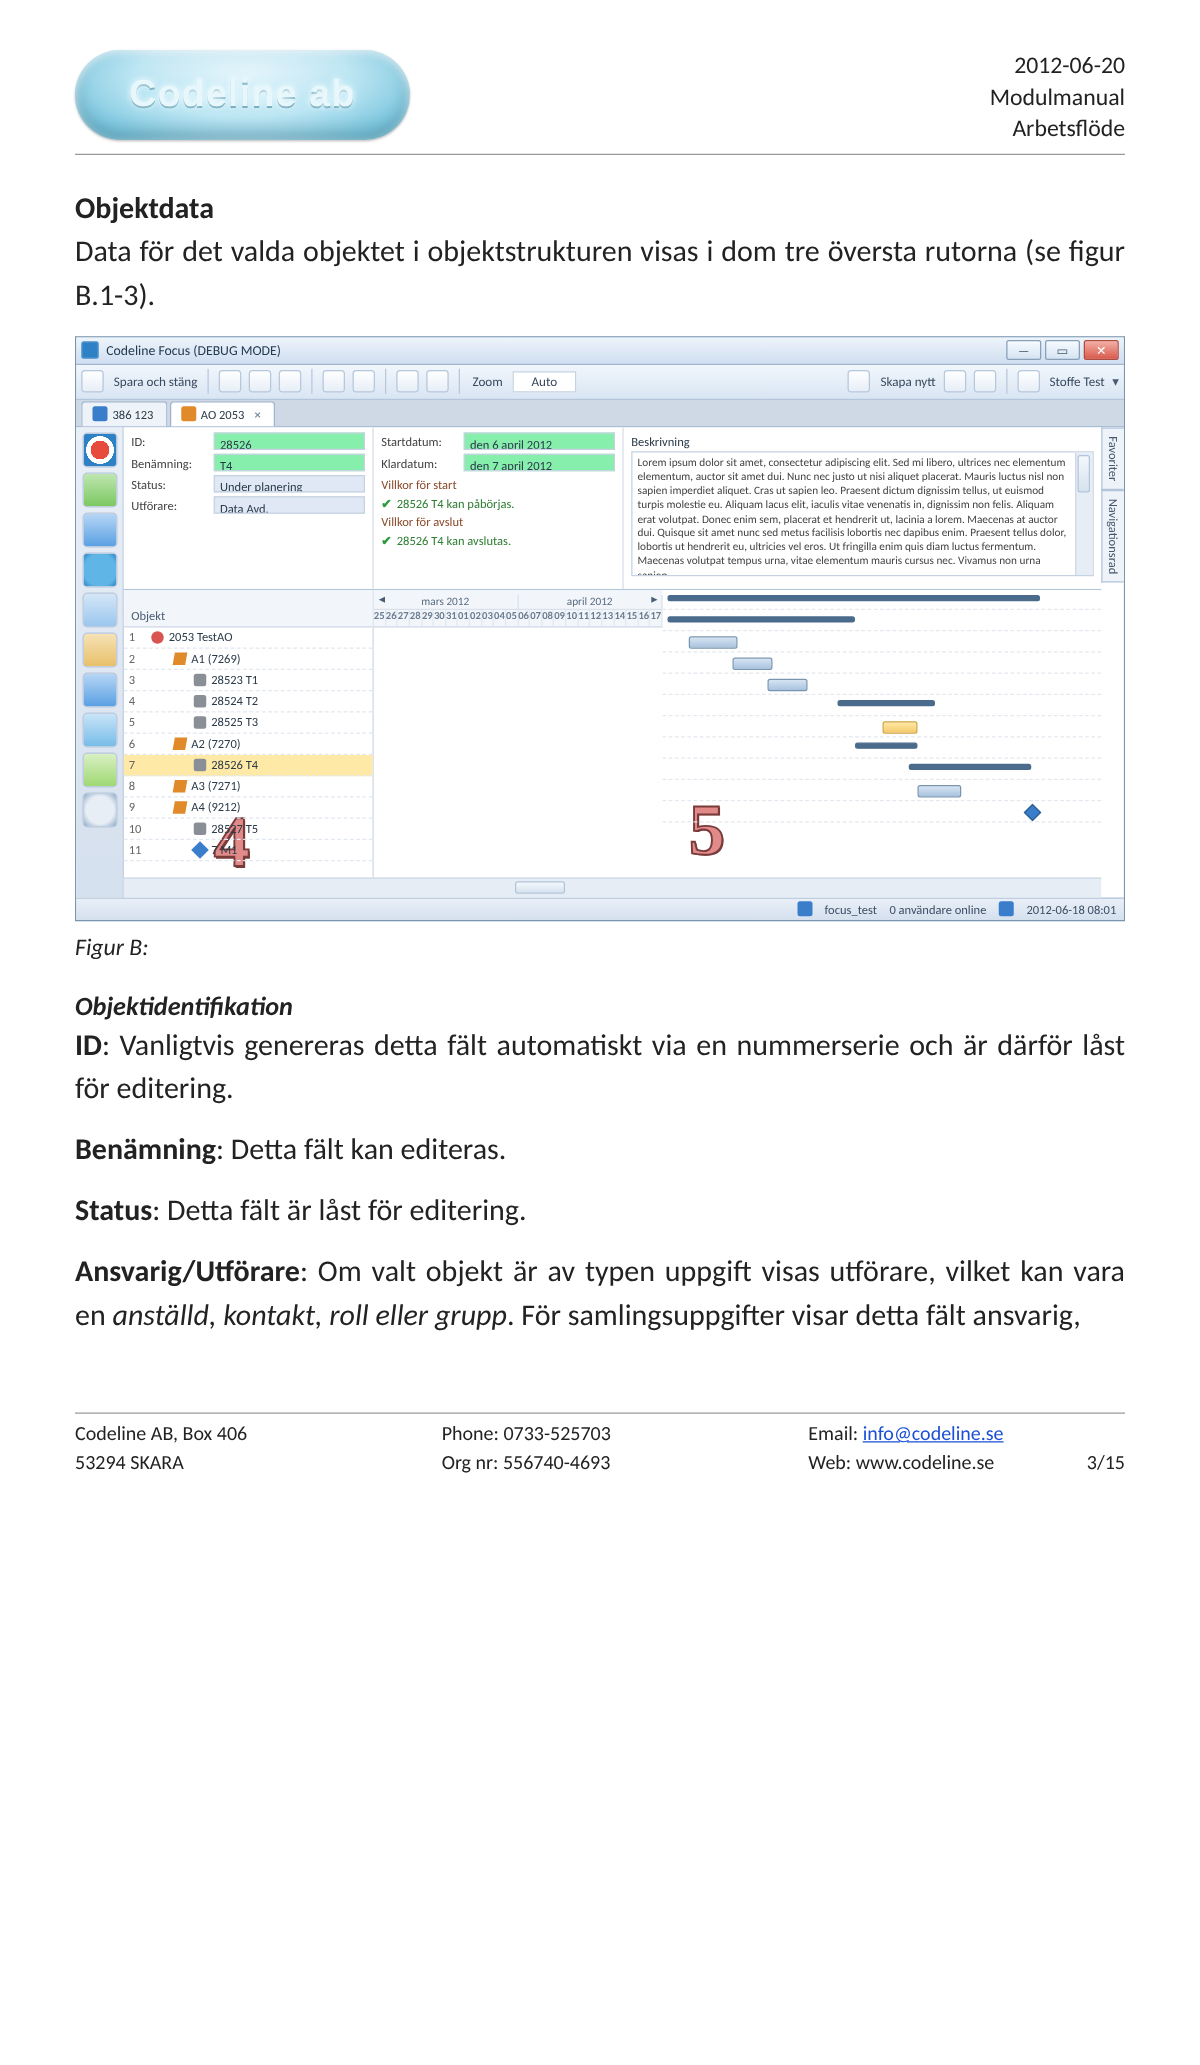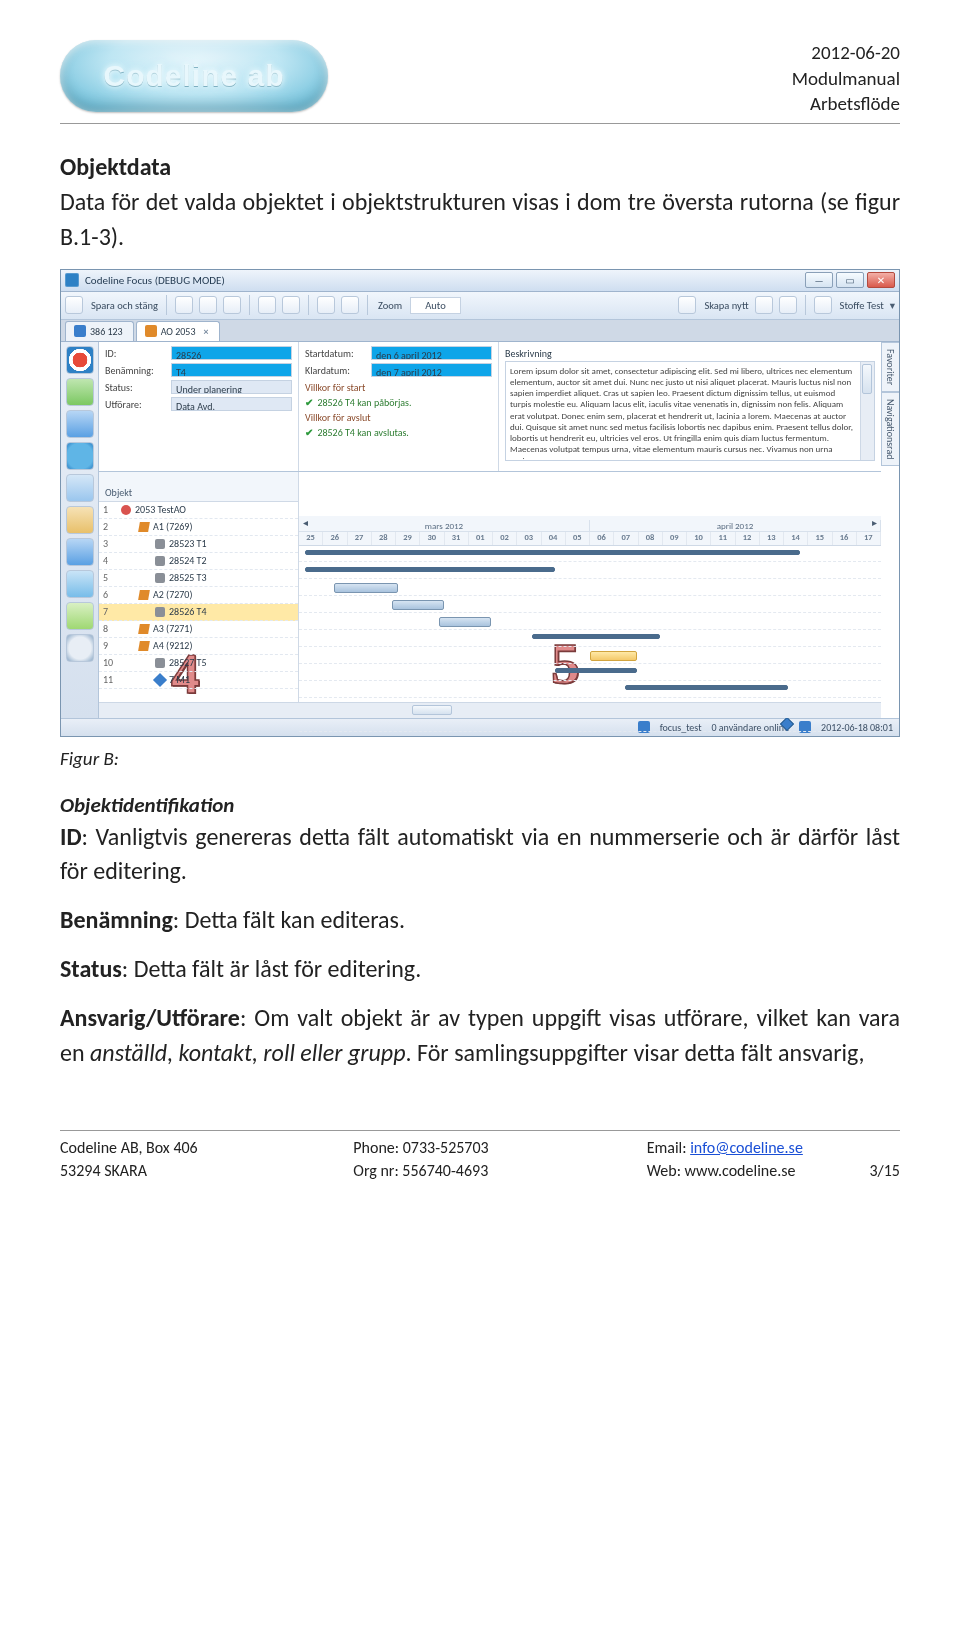--- a/index.html
+++ b/index.html
@@ -145,21 +145,21 @@
   .rtab{writing-mode:vertical-rl;font-size:10px;background:#eef3f9;border:1px solid #b3c5da;border-right:none;padding:6px 2px;color:#45586d;}
 
   .panels{display:flex;height:130px;border-bottom:1px solid #b3c5da;margin-right:18px;}
   .panel{border-right:1px solid #cfd9e6;padding:4px 6px;font-size:10px;line-height:1.5;background:#fff;}
   .panel:last-child{border-right:none;}
   .p1{width:200px;}
   .p2{width:200px;}
   .p3{flex:1;}
   .fld{display:flex;align-items:center;margin-bottom:2px;}
   .fld label{width:66px;color:#444;}
-  .fld .val{flex:1;border:1px solid #c5d2e2;background:#0ea5e9;padding:1px 4px;height:14px;overflow:hidden;white-space:nowrap;}
+  .fld .val{flex:1;border:1px solid #c5d2e2;background:#86efac;padding:1px 4px;height:14px;overflow:hidden;white-space:nowrap;}
   .fld .val.blue{background:#dfe8f4;}
   .cond{color:#2e7d32;display:flex;align-items:center;gap:4px;}
   .tick{color:#2e9a3d;font-weight:bold;}
   .desc-box{border:1px solid #c5d2e2;height:100px;padding:3px 18px 3px 4px;font-size:9px;line-height:1.25;color:#444;overflow:hidden;position:relative;}
   .desc-scroll{position:absolute;right:0;top:0;bottom:0;width:14px;background:#e7edf5;border-left:1px solid #cdd8e6;}
   .desc-thumb{position:absolute;right:2px;top:2px;width:10px;height:30px;border:1px solid #b3c5da;border-radius:2px;background:linear-gradient(#f4f8fc,#d6e2ef);}
 
   .ganttwrap{display:flex;height:230px;margin-right:18px;}
   .treecol{width:200px;border-right:1px solid #cfd9e6;display:flex;flex-direction:column;}
   .tree-hdr{height:30px;border-bottom:1px solid #cfd9e6;background:#f2f6fb;display:flex;align-items:flex-end;padding:0 6px 2px 6px;font-size:10px;color:#4a5d72;}
@@ -169,21 +169,21 @@
   .trow .num{width:22px;text-align:left;color:#666;padding-left:4px;}
   .trow .item{display:flex;align-items:center;gap:4px;}
   .ico-s{width:10px;height:10px;display:inline-block;}
   .ico-red{background:#d9534f;border-radius:50%;}
   .ico-flag{background:#e08a2a;transform:skewX(-10deg);}
   .ico-gear{background:#8a8f97;border-radius:2px;}
   .ico-dia{background:#3a7ecb;transform:rotate(45deg);}
   .indent1{padding-left:18px;text-align:center;}
   .indent2{padding-left:34px;}
 
-  .ganttcol{flex:1;display:flex;flex-direction:column;position:relative;margin-top:44px;}
+  .ganttcol{flex:1;display:flex;position:relative;}
   .time-hdr{height:30px;border-bottom:1px solid #cfd9e6;display:flex;flex-direction:column;font-size:9px;background:#f2f6fb;}
   .months{flex:1;display:flex;border-bottom:1px solid #d8e1ec;}
   .month{flex:1;display:flex;align-items:center;justify-content:center;border-right:1px solid #d8e1ec;color:#5a6d82;}
   .days{height:14px;display:flex;}
   .day{flex:1;text-align:center;border-right:1px solid #e2e8f0;color:#6a7c90;font-size:8.5px;font-weight:bold;}
   .grows{position:relative;flex:1;}
   .gline{position:absolute;height:1px;border-bottom:1px dashed #e4e9f0;left:0;right:0;}
   .bar{position:absolute;height:10px;border:1px solid #7a95b0;border-radius:2px;background:linear-gradient(#d6e4f2,#a9c3de);}
   .bar.sum{height:5px;background:#4a6b8c;border-color:#4a6b8c;}
   .bar.sel{background:linear-gradient(#ffe9a6,#f4c96a);border-color:#d1a43e;}

